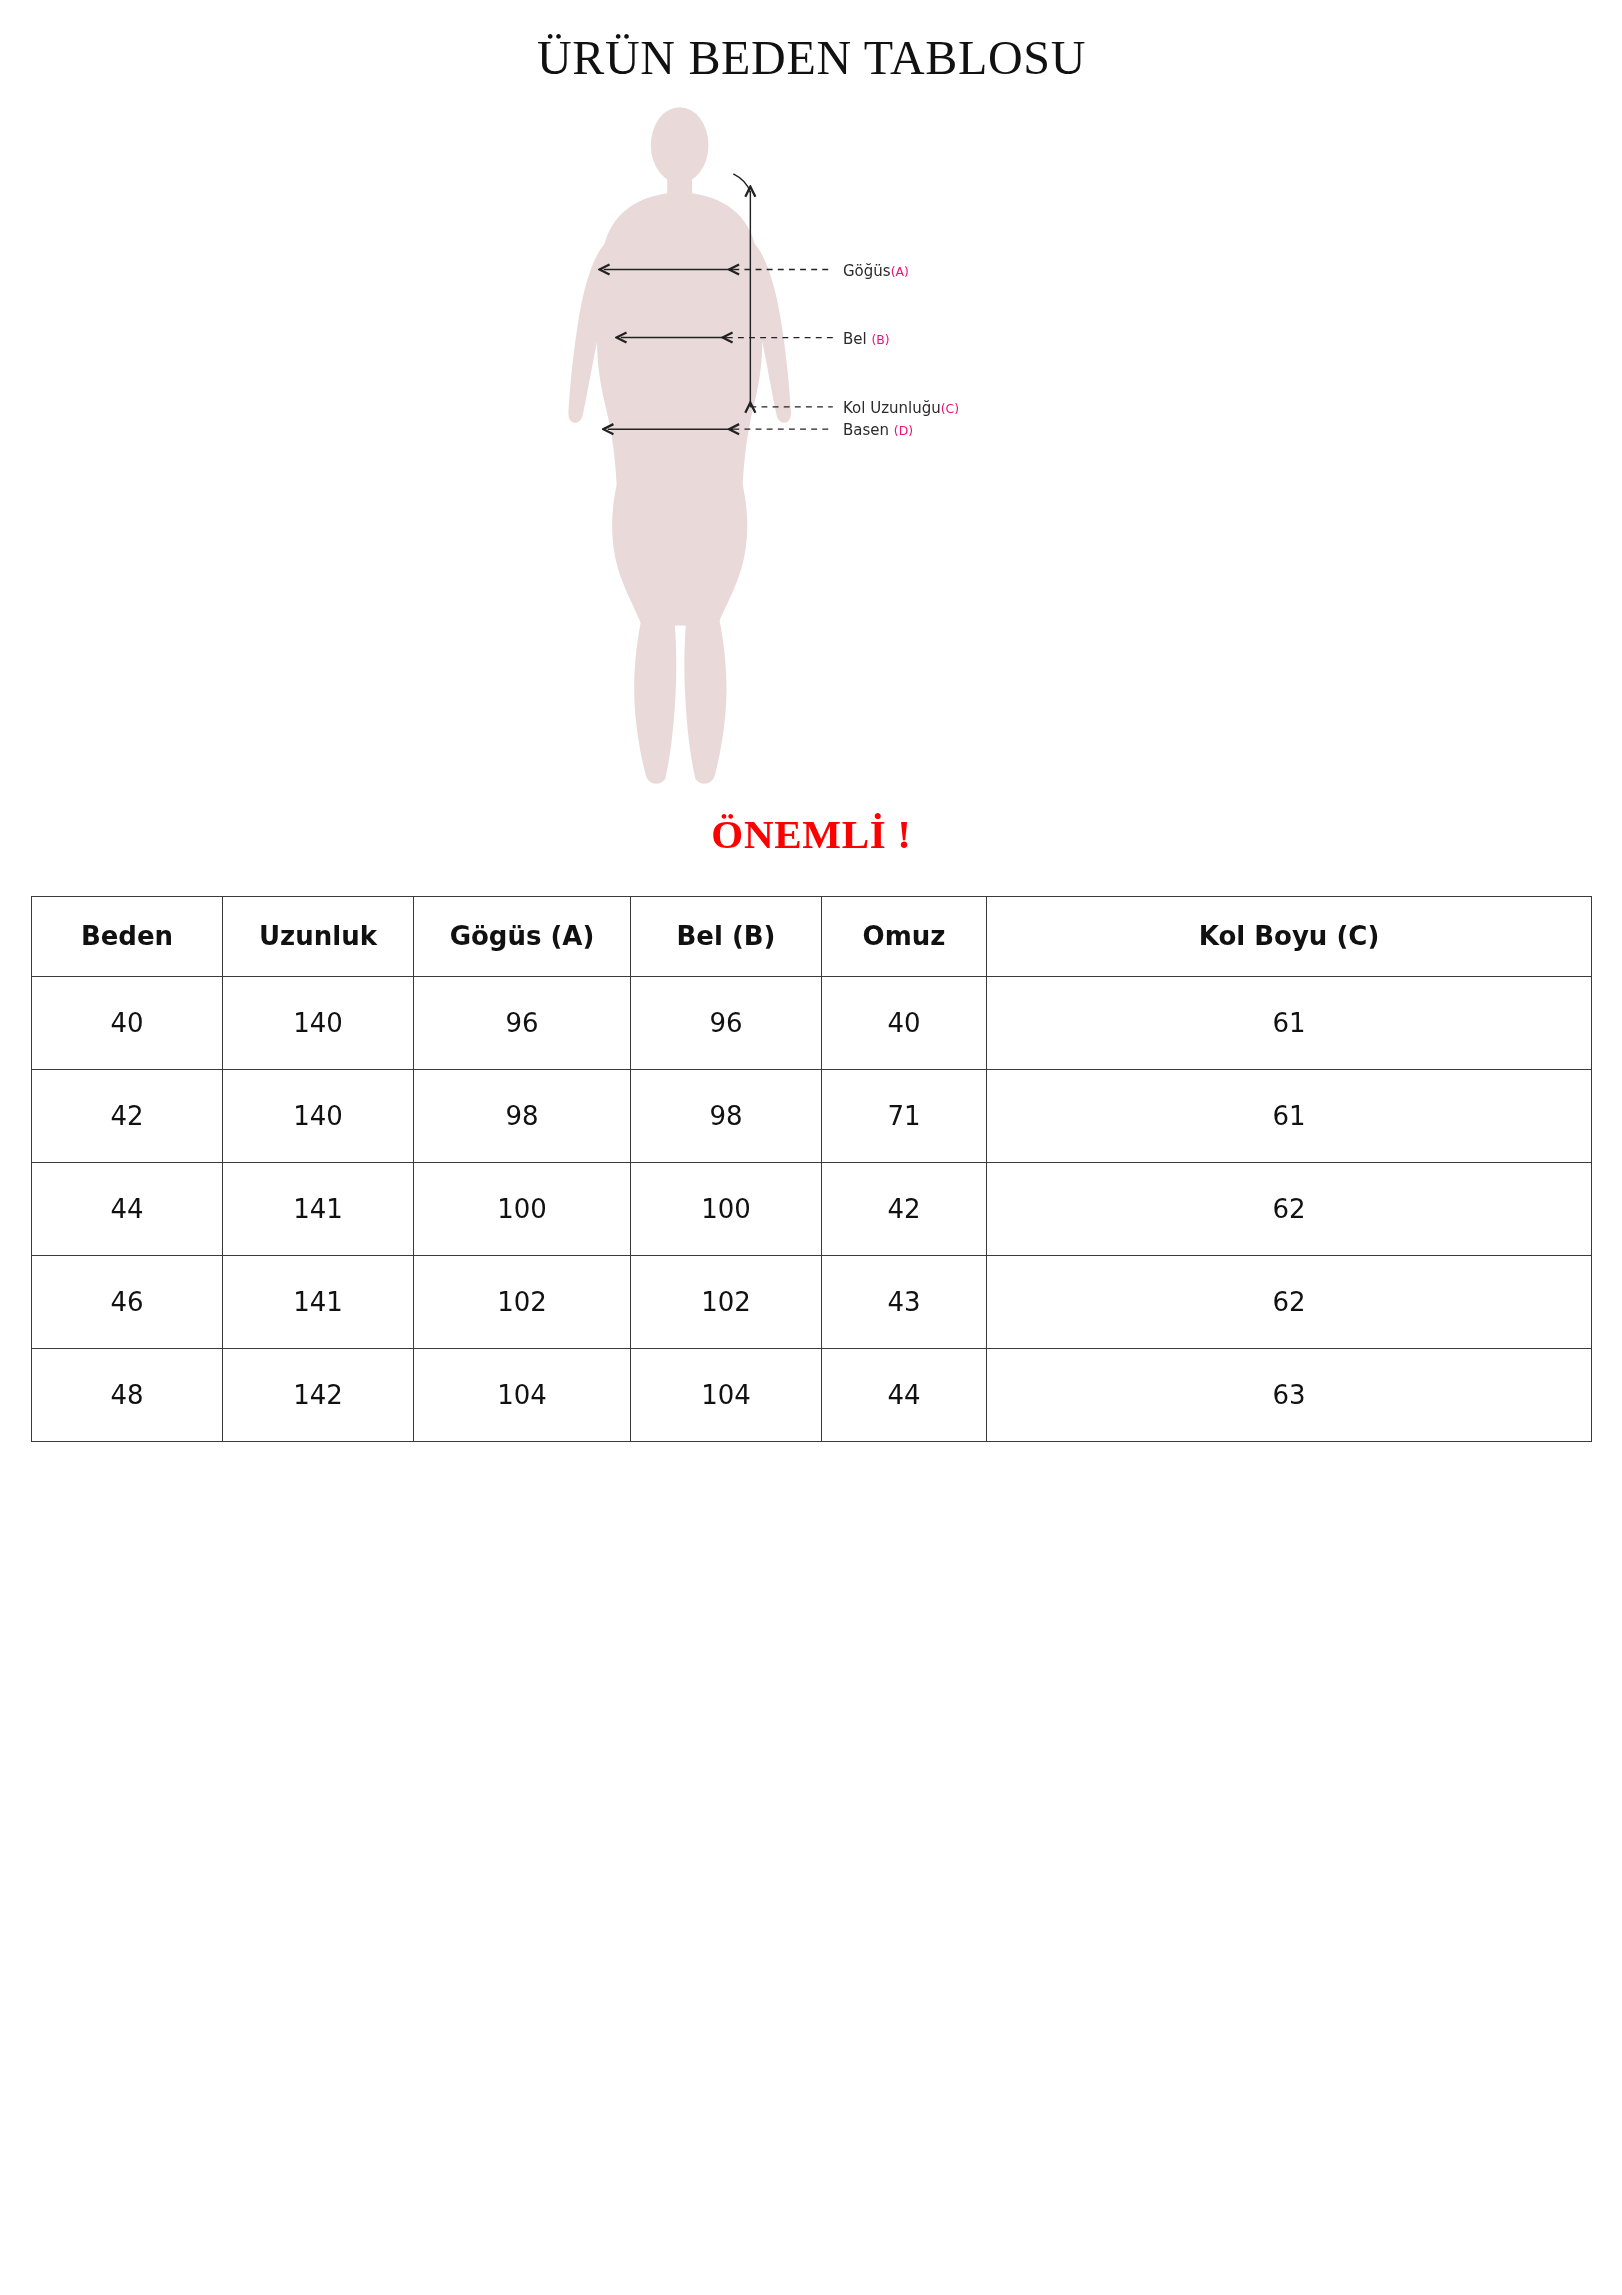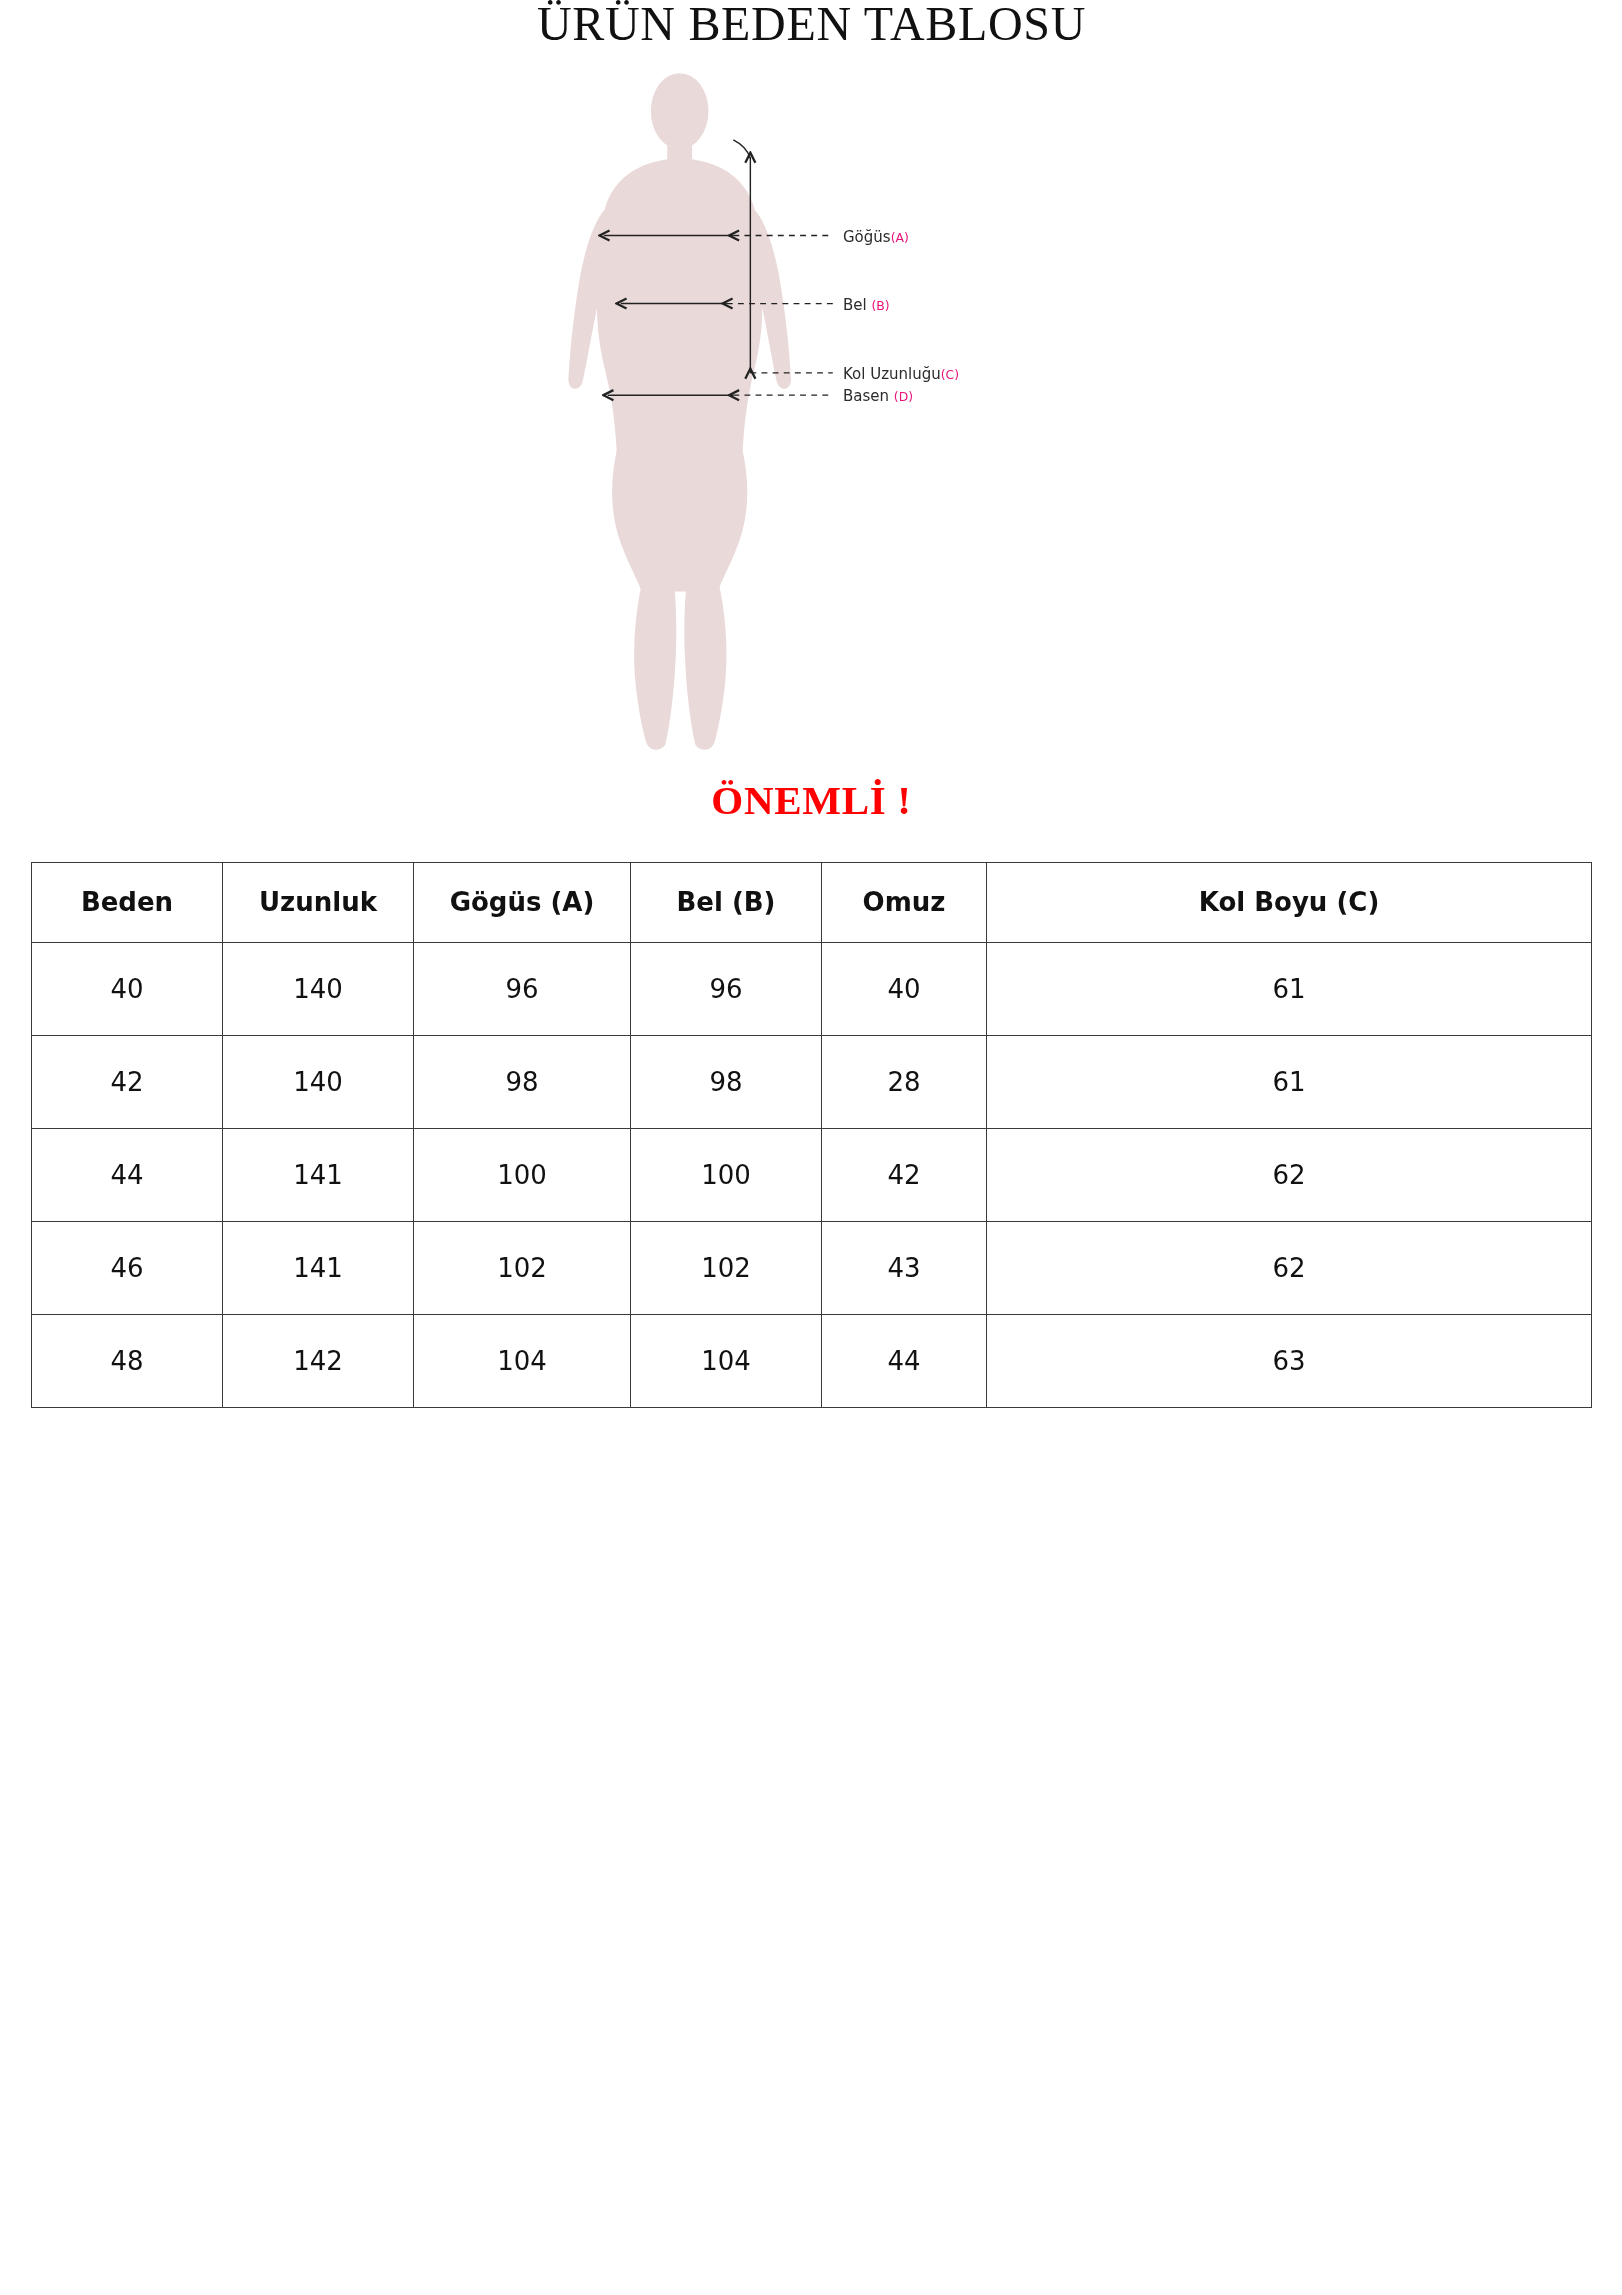--- a/index.html
+++ b/index.html
@@ -23,20 +23,21 @@
     box-sizing: border-box;
   }
 
   
   .doc-title {
     font-family: "Liberation Serif", serif;
     font-size: 48px;
     letter-spacing: 0.7px;
     text-align: center;
     color: #111;
+    padding-top: 34px;
     line-height: 1;
   }
 
   
   .figure-wrap {
     position: relative;
     width: 1623px;
     height: 707px;
     margin-top: 11.8px;
     padding-left: 8px;
@@ -257,21 +258,21 @@
           <td>96</td>
           <td>96</td>
           <td>40</td>
           <td>61</td>
         </tr>
         <tr>
           <td>42</td>
           <td>140</td>
           <td>98</td>
           <td>98</td>
-          <td>28</td>
+          <td>71</td>
           <td>61</td>
         </tr>
         <tr>
           <td>44</td>
           <td>141</td>
           <td>100</td>
           <td>100</td>
           <td>42</td>
           <td>62</td>
         </tr>

